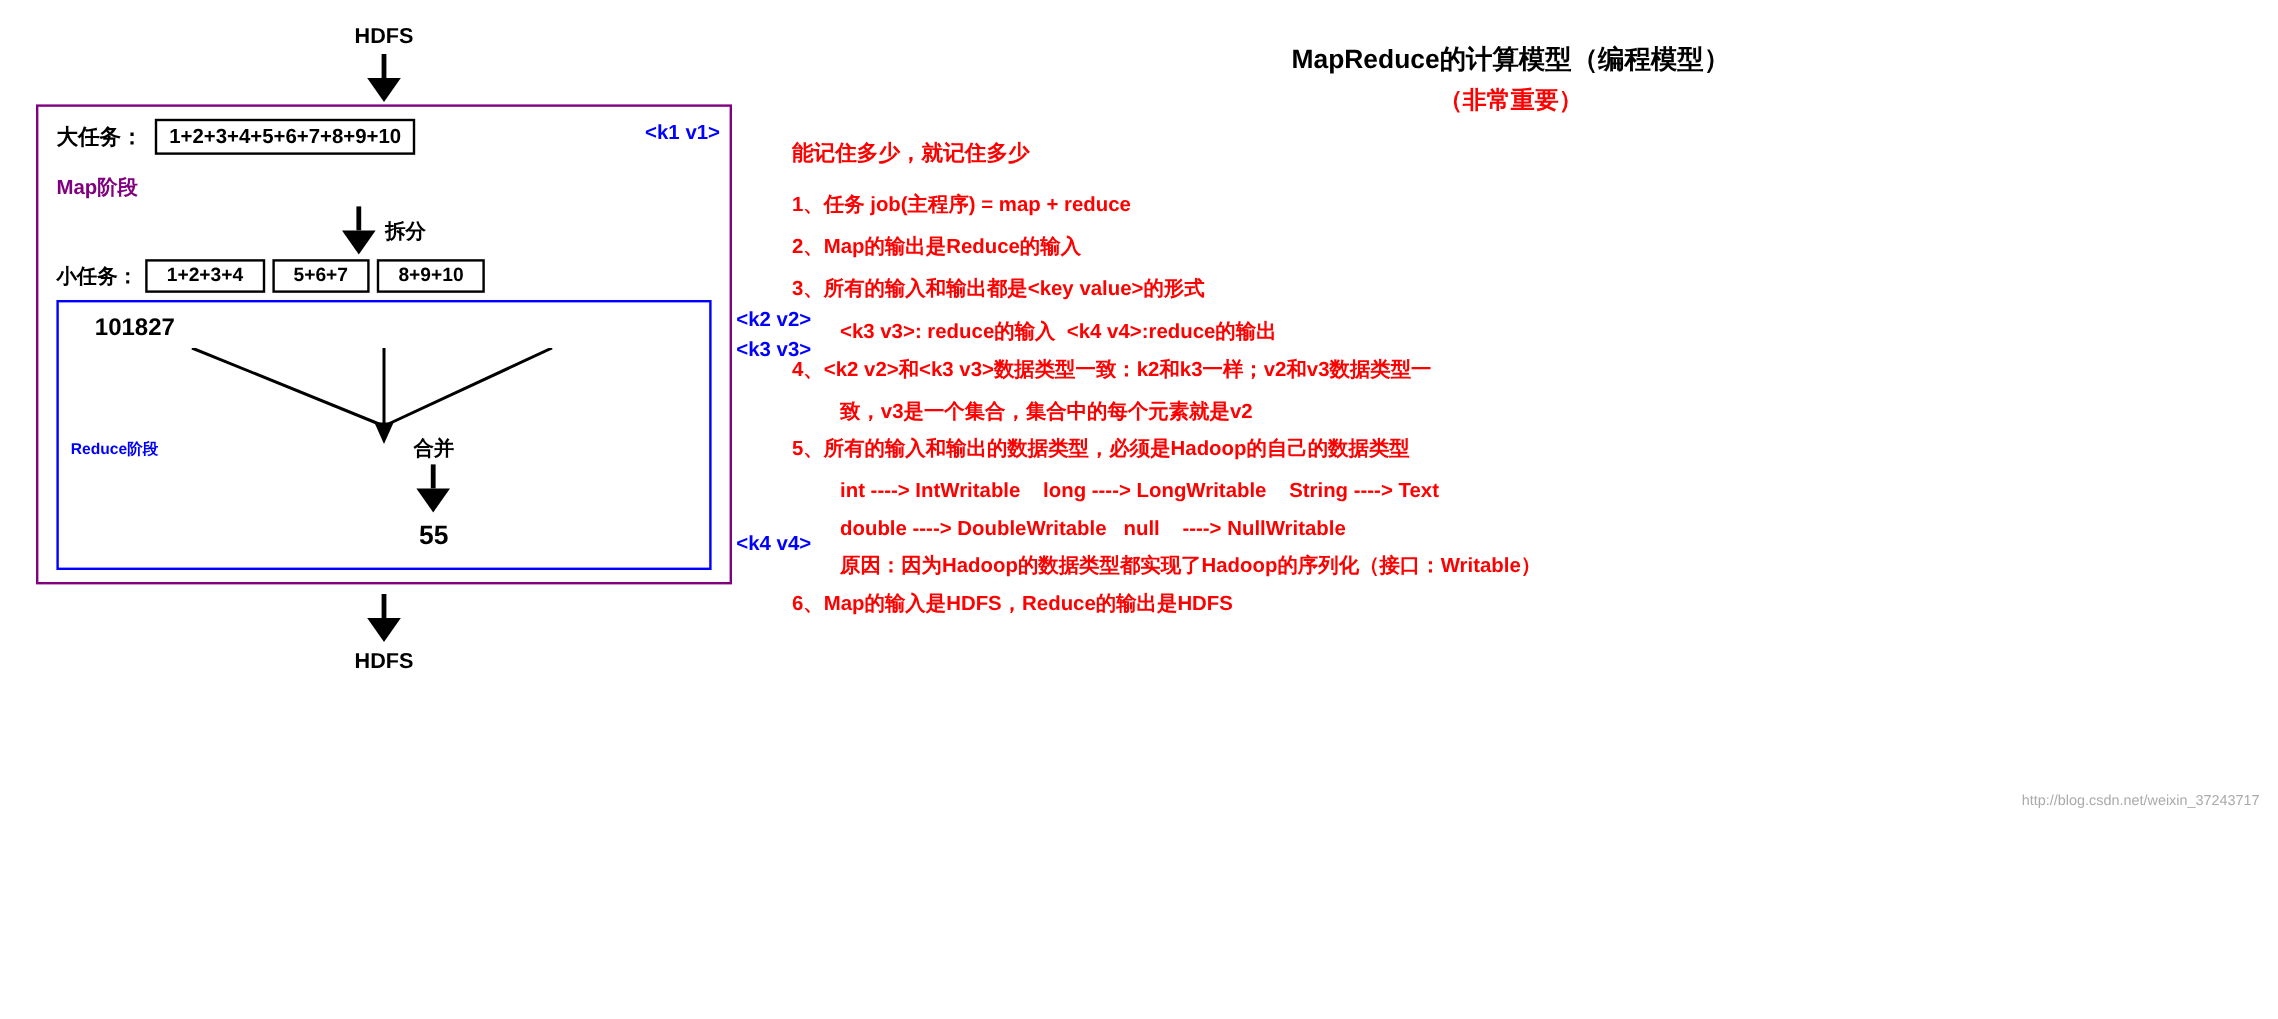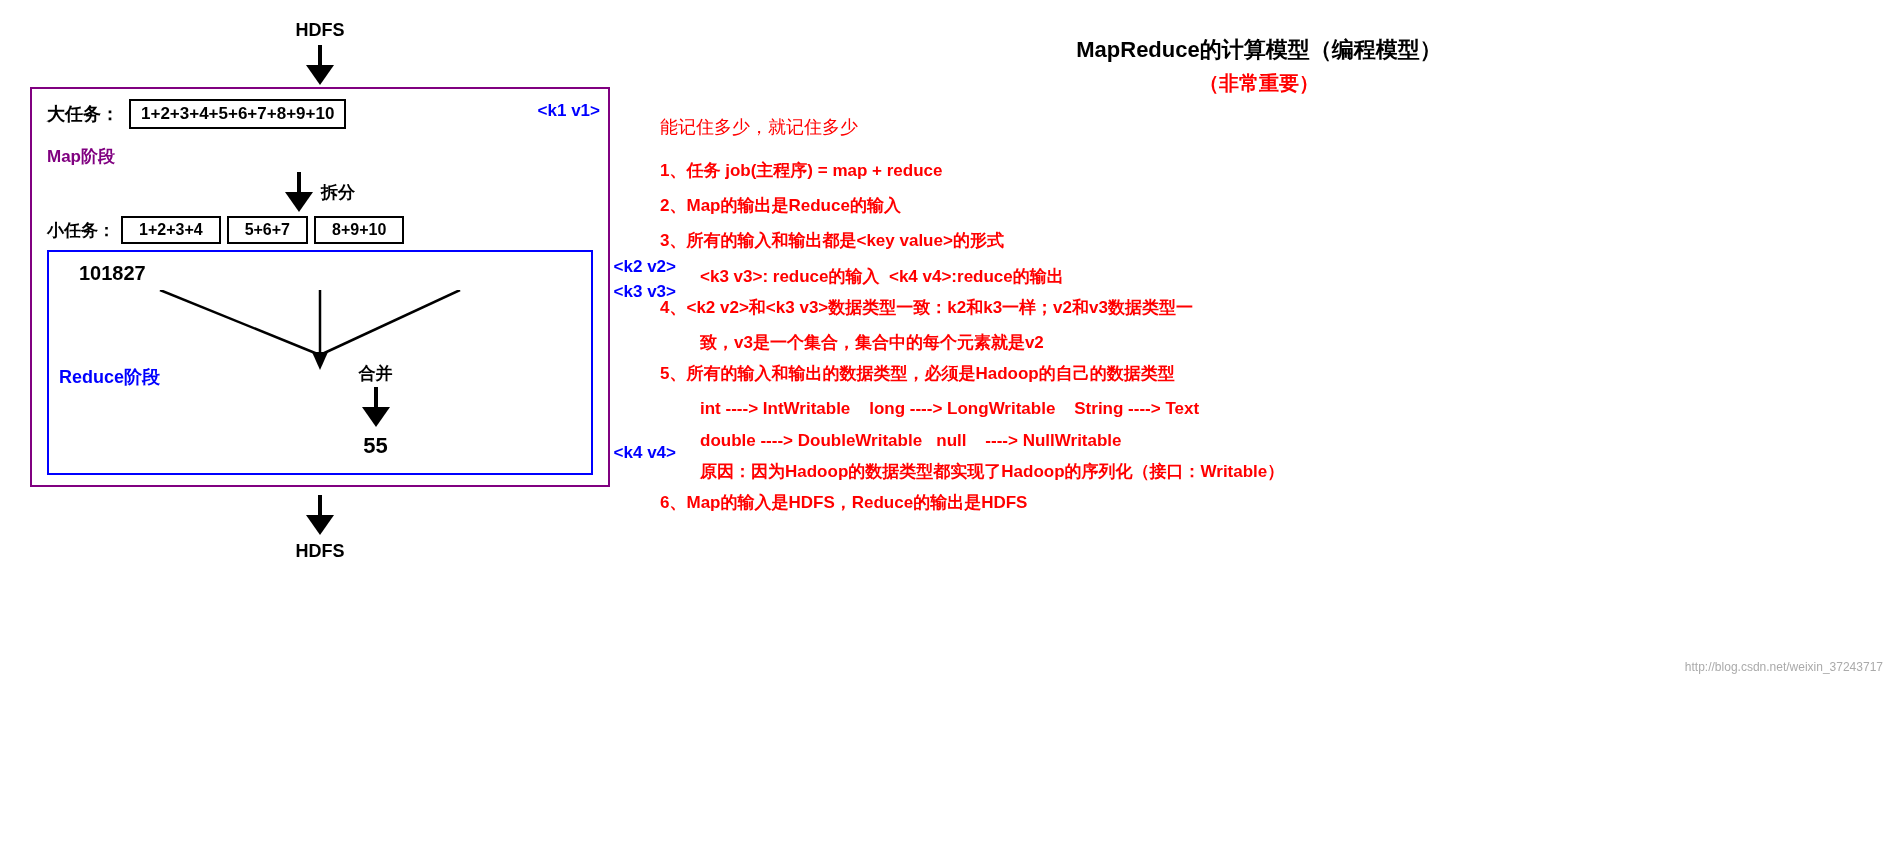--- a/index.html
+++ b/index.html
@@ -49,21 +49,21 @@
     .subtitle {
       text-align: center;
       font-size: 20px;
       font-weight: bold;
       color: #ff0000;
       margin-bottom: 15px;
     }
 
     .memo-text {
       font-size: 18px;
-      font-weight: normal;
+      font-weight: bold;
       color: #ff0000;
       margin-bottom: 18px;
     }
 
     .points-list {
       list-style: none;
     }
 
     .point-item {
       margin-bottom: 8px;
@@ -240,21 +240,21 @@
     }
 
     
     .converge-svg {
       width: 100%;
       height: 80px;
       display: block;
     }
 
     .reduce-phase-label {
-      font-size: 18px;
+      font-size: 13px;
       font-weight: bold;
       color: #0000ff;
       text-align: left;
       margin-top: 5px;
     }
 
     .merge-row {
       display: flex;
       flex-direction: column;
       align-items: center;

